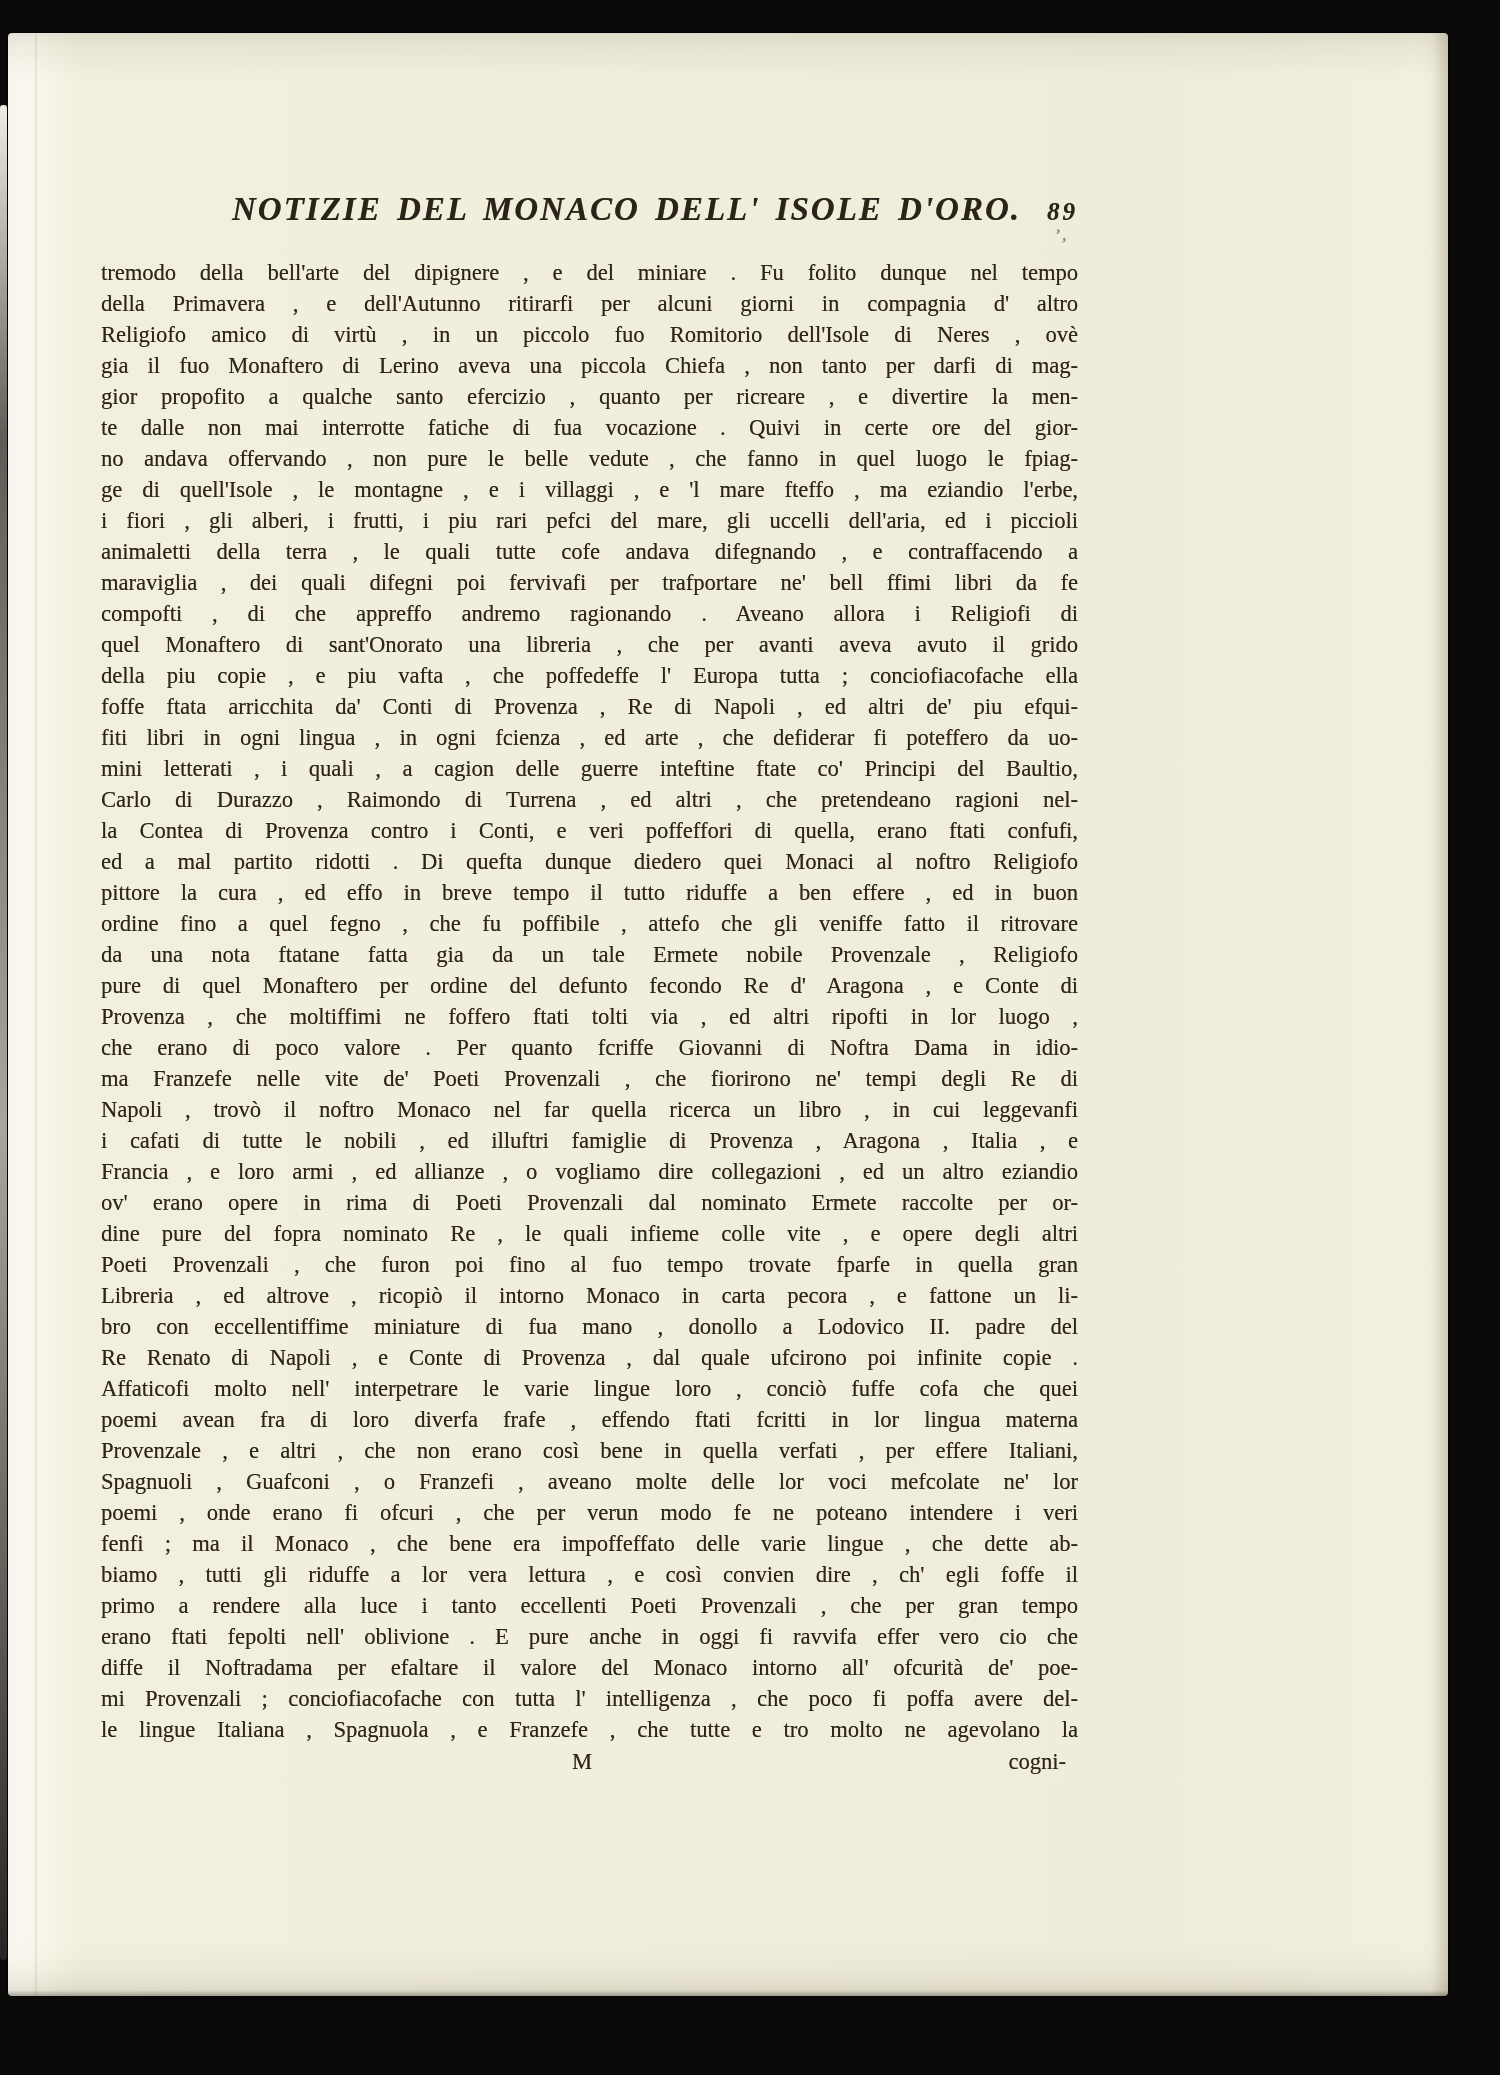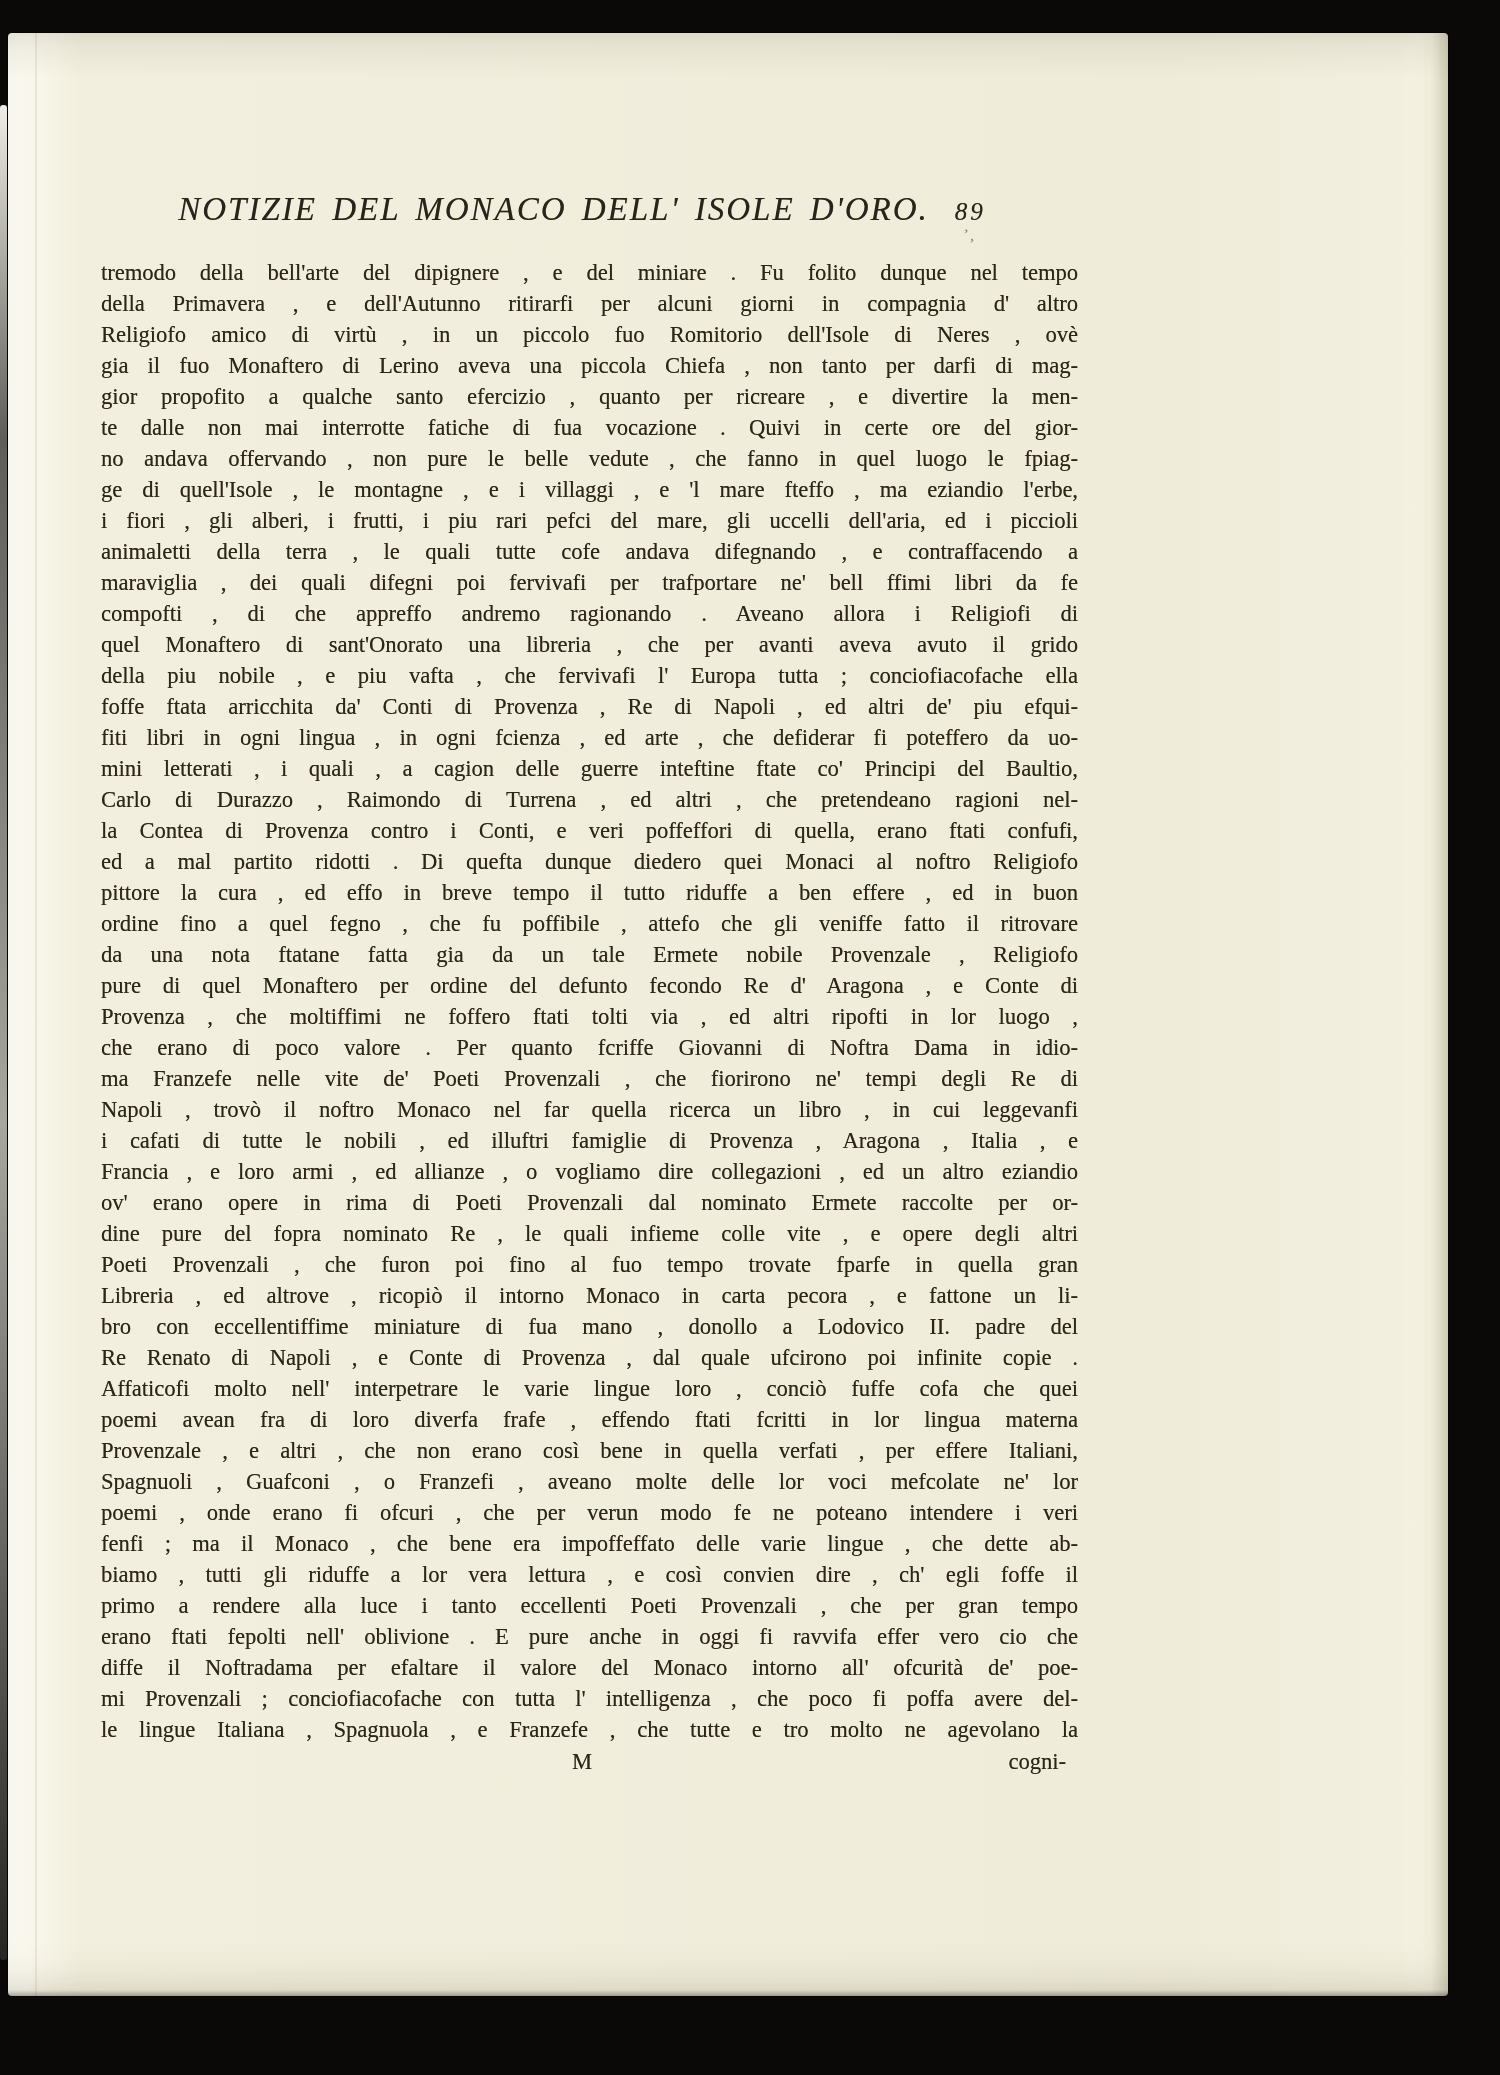--- a/index.html
+++ b/index.html
@@ -38,24 +38,25 @@
     background:rgba(120,108,80,0.12);
   }
   .page::after {
     content:""; position:absolute; left:0; right:0; bottom:0; height:6px;
     background:linear-gradient(to bottom, rgba(0,0,0,0), rgba(0,0,0,0.25));
   }
 
   .content { position:absolute; left:78px; top:158px; width:992px; color:#2c2518; }
 
   .header {
-    display:flex; justify-content:center; align-items:baseline; gap:26px;
+    display:flex; justify-content:flex-end; align-items:baseline; gap:26px;
     font-style:italic; font-size:33px; letter-spacing:2px; word-spacing:5px;
     color:#29231a; white-space:nowrap;
     text-shadow:0.3px 0.3px 0.5px rgba(41,35,26,0.5);
+    font-weight:bold;
   }
   .pagenum-wrap { position:relative; }
   .pagenum { font-size:25px; letter-spacing:3px; }
   .marks {
     position:absolute; left:8px; top:36px;
     font-size:15px; opacity:0.5; letter-spacing:3px; transform:rotate(8deg);
     font-style:normal;
   }
 
   .body-text {
@@ -98,21 +99,21 @@
           <div class="line">gia il fuo Monaftero di Lerino aveva una piccola Chiefa , non tanto per darfi di mag-</div>
           <div class="line">gior propofito a qualche santo efercizio , quanto per ricreare , e divertire la men-</div>
           <div class="line">te dalle non mai interrotte fatiche di fua vocazione . Quivi in certe ore del gior-</div>
           <div class="line">no andava offervando , non pure le belle vedute , che fanno in quel luogo le fpiag-</div>
           <div class="line">ge di quell'Isole , le montagne , e i villaggi , e 'l mare fteffo , ma eziandio l'erbe,</div>
           <div class="line">i fiori , gli alberi, i frutti, i piu rari pefci del mare, gli uccelli dell'aria, ed i piccioli</div>
           <div class="line">animaletti della terra , le quali tutte cofe andava difegnando , e contraffacendo a</div>
           <div class="line">maraviglia , dei quali difegni poi fervivafi per trafportare ne' bell ffimi libri da fe</div>
           <div class="line">compofti , di che appreffo andremo ragionando . Aveano allora i Religiofi di</div>
           <div class="line">quel Monaftero di sant'Onorato una libreria , che per avanti aveva avuto il grido</div>
-          <div class="line">della piu nobile , e piu vafta , che fervivafi l' Europa tutta ; conciofiacofache ella</div>
+          <div class="line">della piu copie , e piu vafta , che poffedeffe l' Europa tutta ; conciofiacofache ella</div>
           <div class="line">foffe ftata arricchita da' Conti di Provenza , Re di Napoli , ed altri de' piu efqui-</div>
           <div class="line">fiti libri in ogni lingua , in ogni fcienza , ed arte , che defiderar fi poteffero da uo-</div>
           <div class="line">mini letterati , i quali , a cagion delle guerre inteftine ftate co' Principi del Baultio,</div>
           <div class="line">Carlo di Durazzo , Raimondo di Turrena , ed altri , che pretendeano ragioni nel-</div>
           <div class="line">la Contea di Provenza contro i Conti, e veri poffeffori di quella, erano ftati confufi,</div>
           <div class="line">ed a mal partito ridotti . Di quefta dunque diedero quei Monaci al noftro Religiofo</div>
           <div class="line">pittore la cura , ed effo in breve tempo il tutto riduffe a ben effere , ed in buon</div>
           <div class="line">ordine fino a quel fegno , che fu poffibile , attefo che gli veniffe fatto il ritrovare</div>
           <div class="line">da una nota ftatane fatta gia da un tale Ermete nobile Provenzale , Religiofo</div>
           <div class="line">pure di quel Monaftero per ordine del defunto fecondo Re d' Aragona , e Conte di</div>

